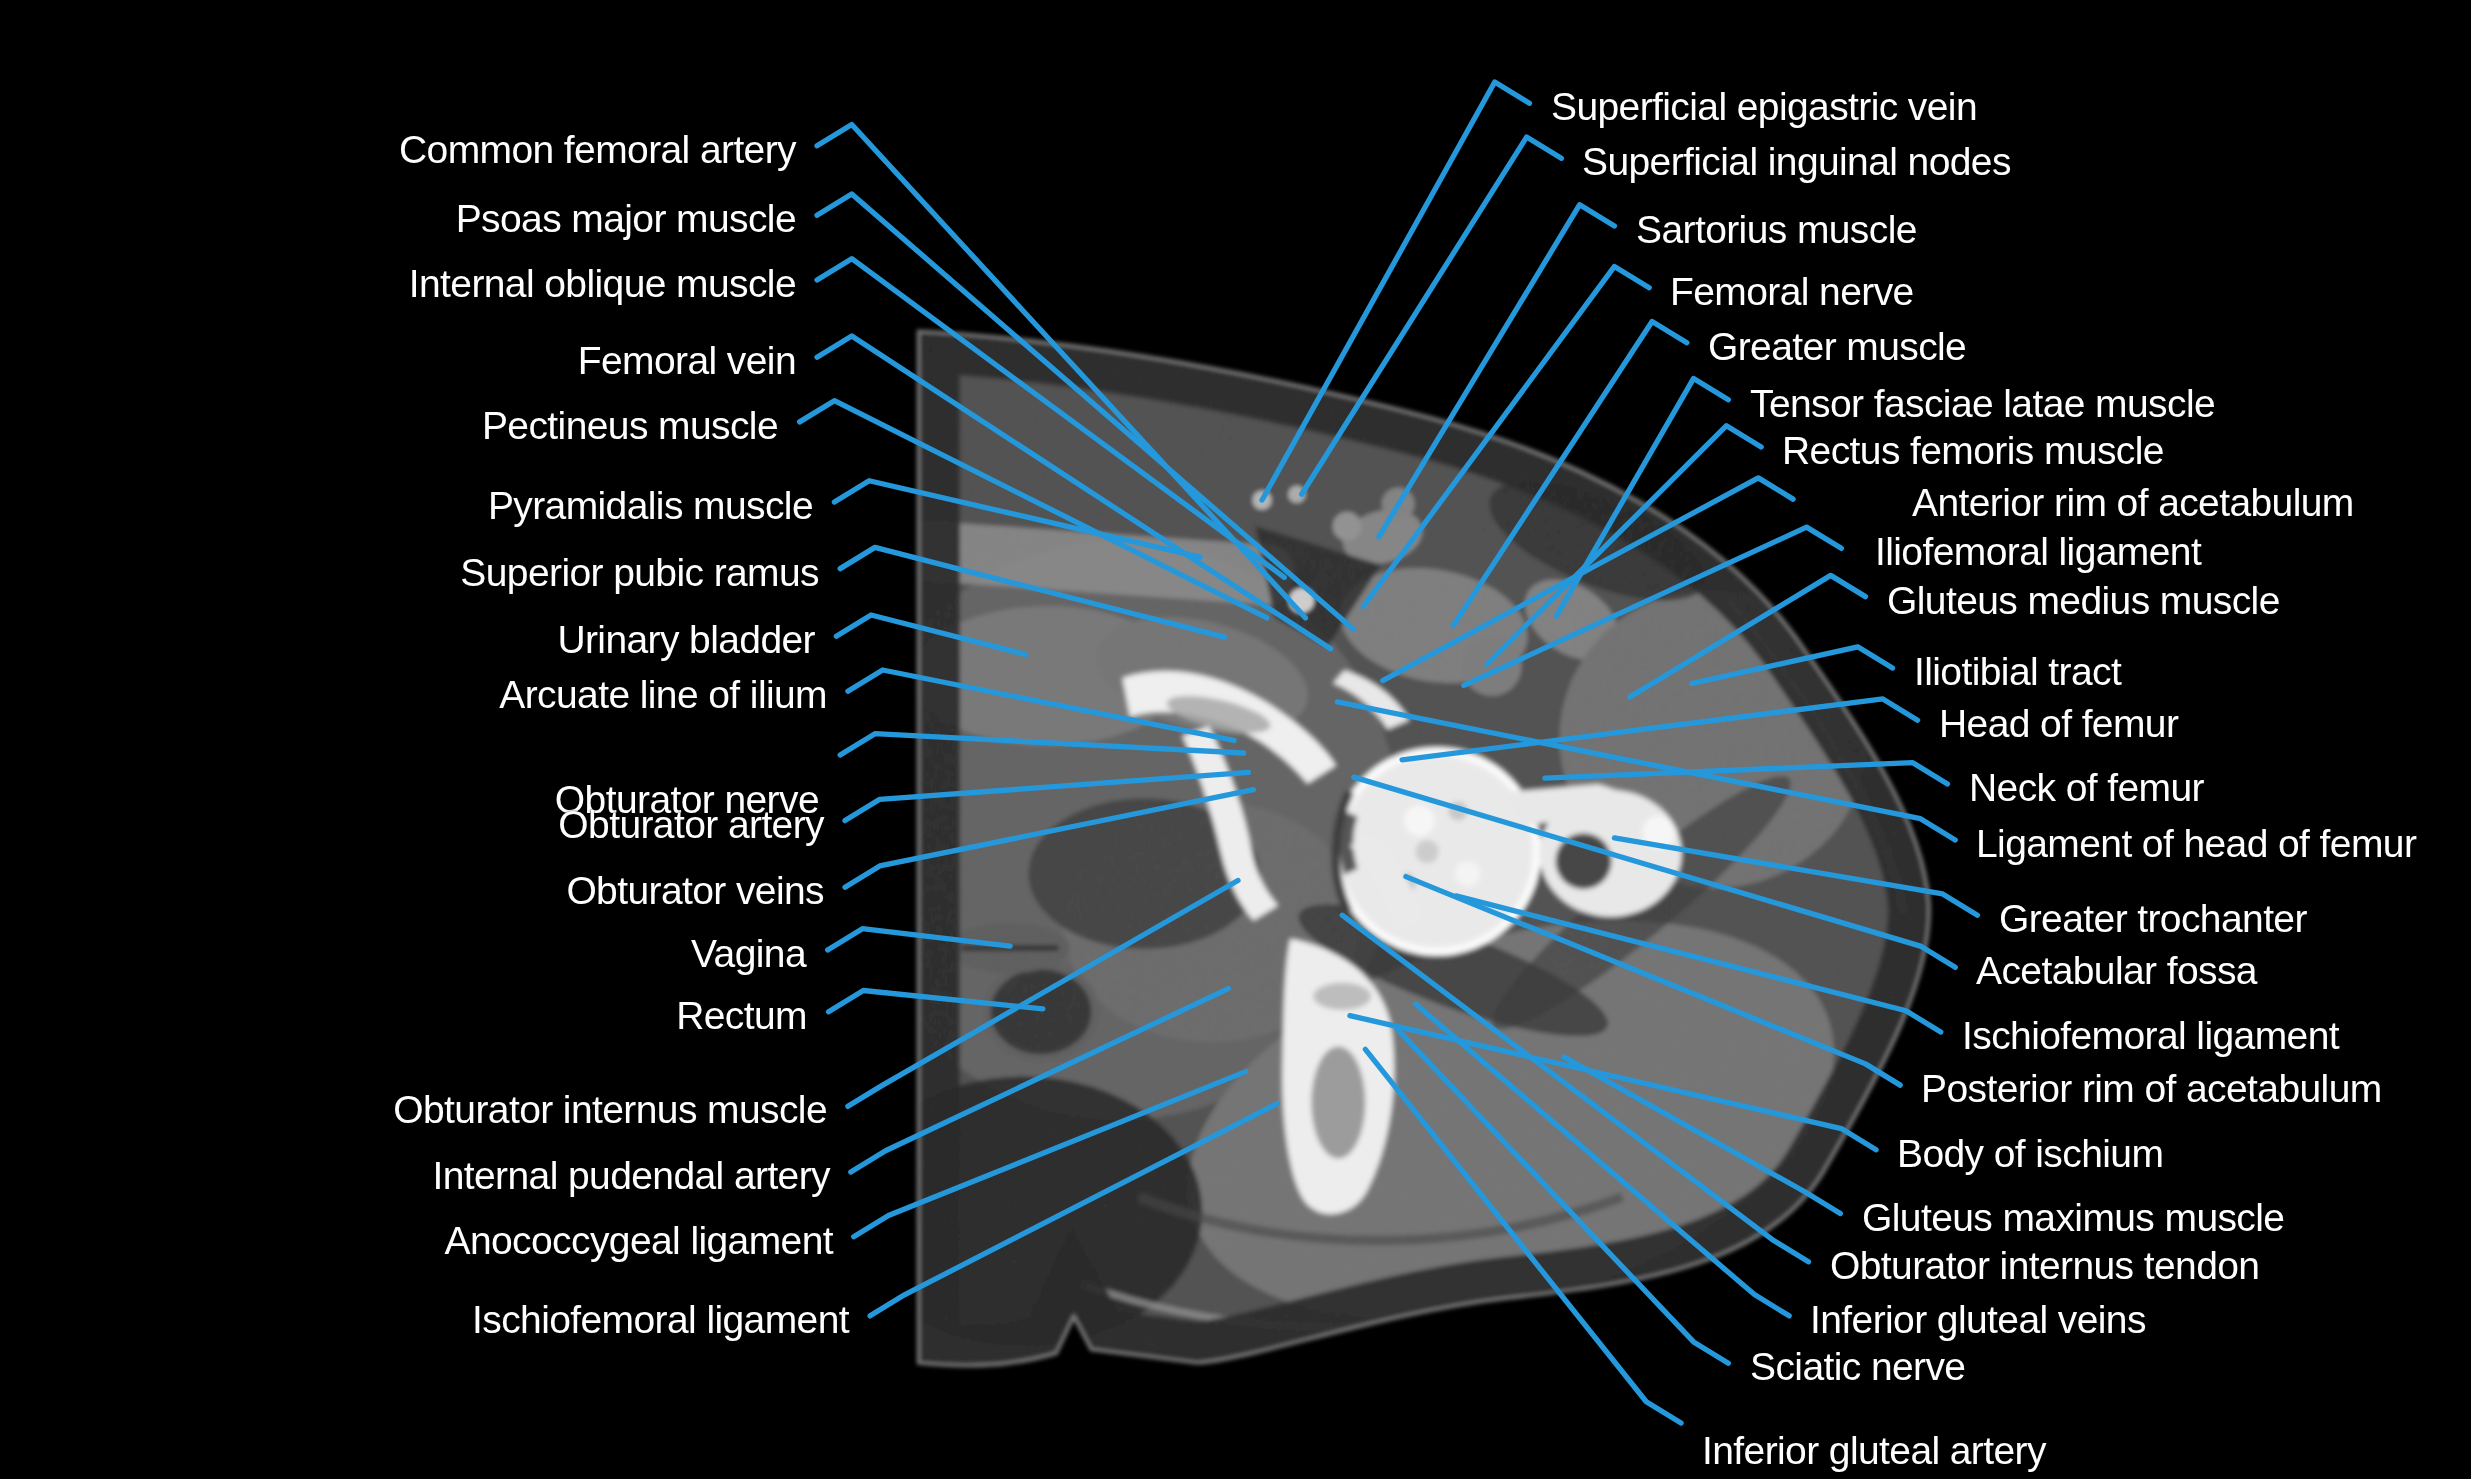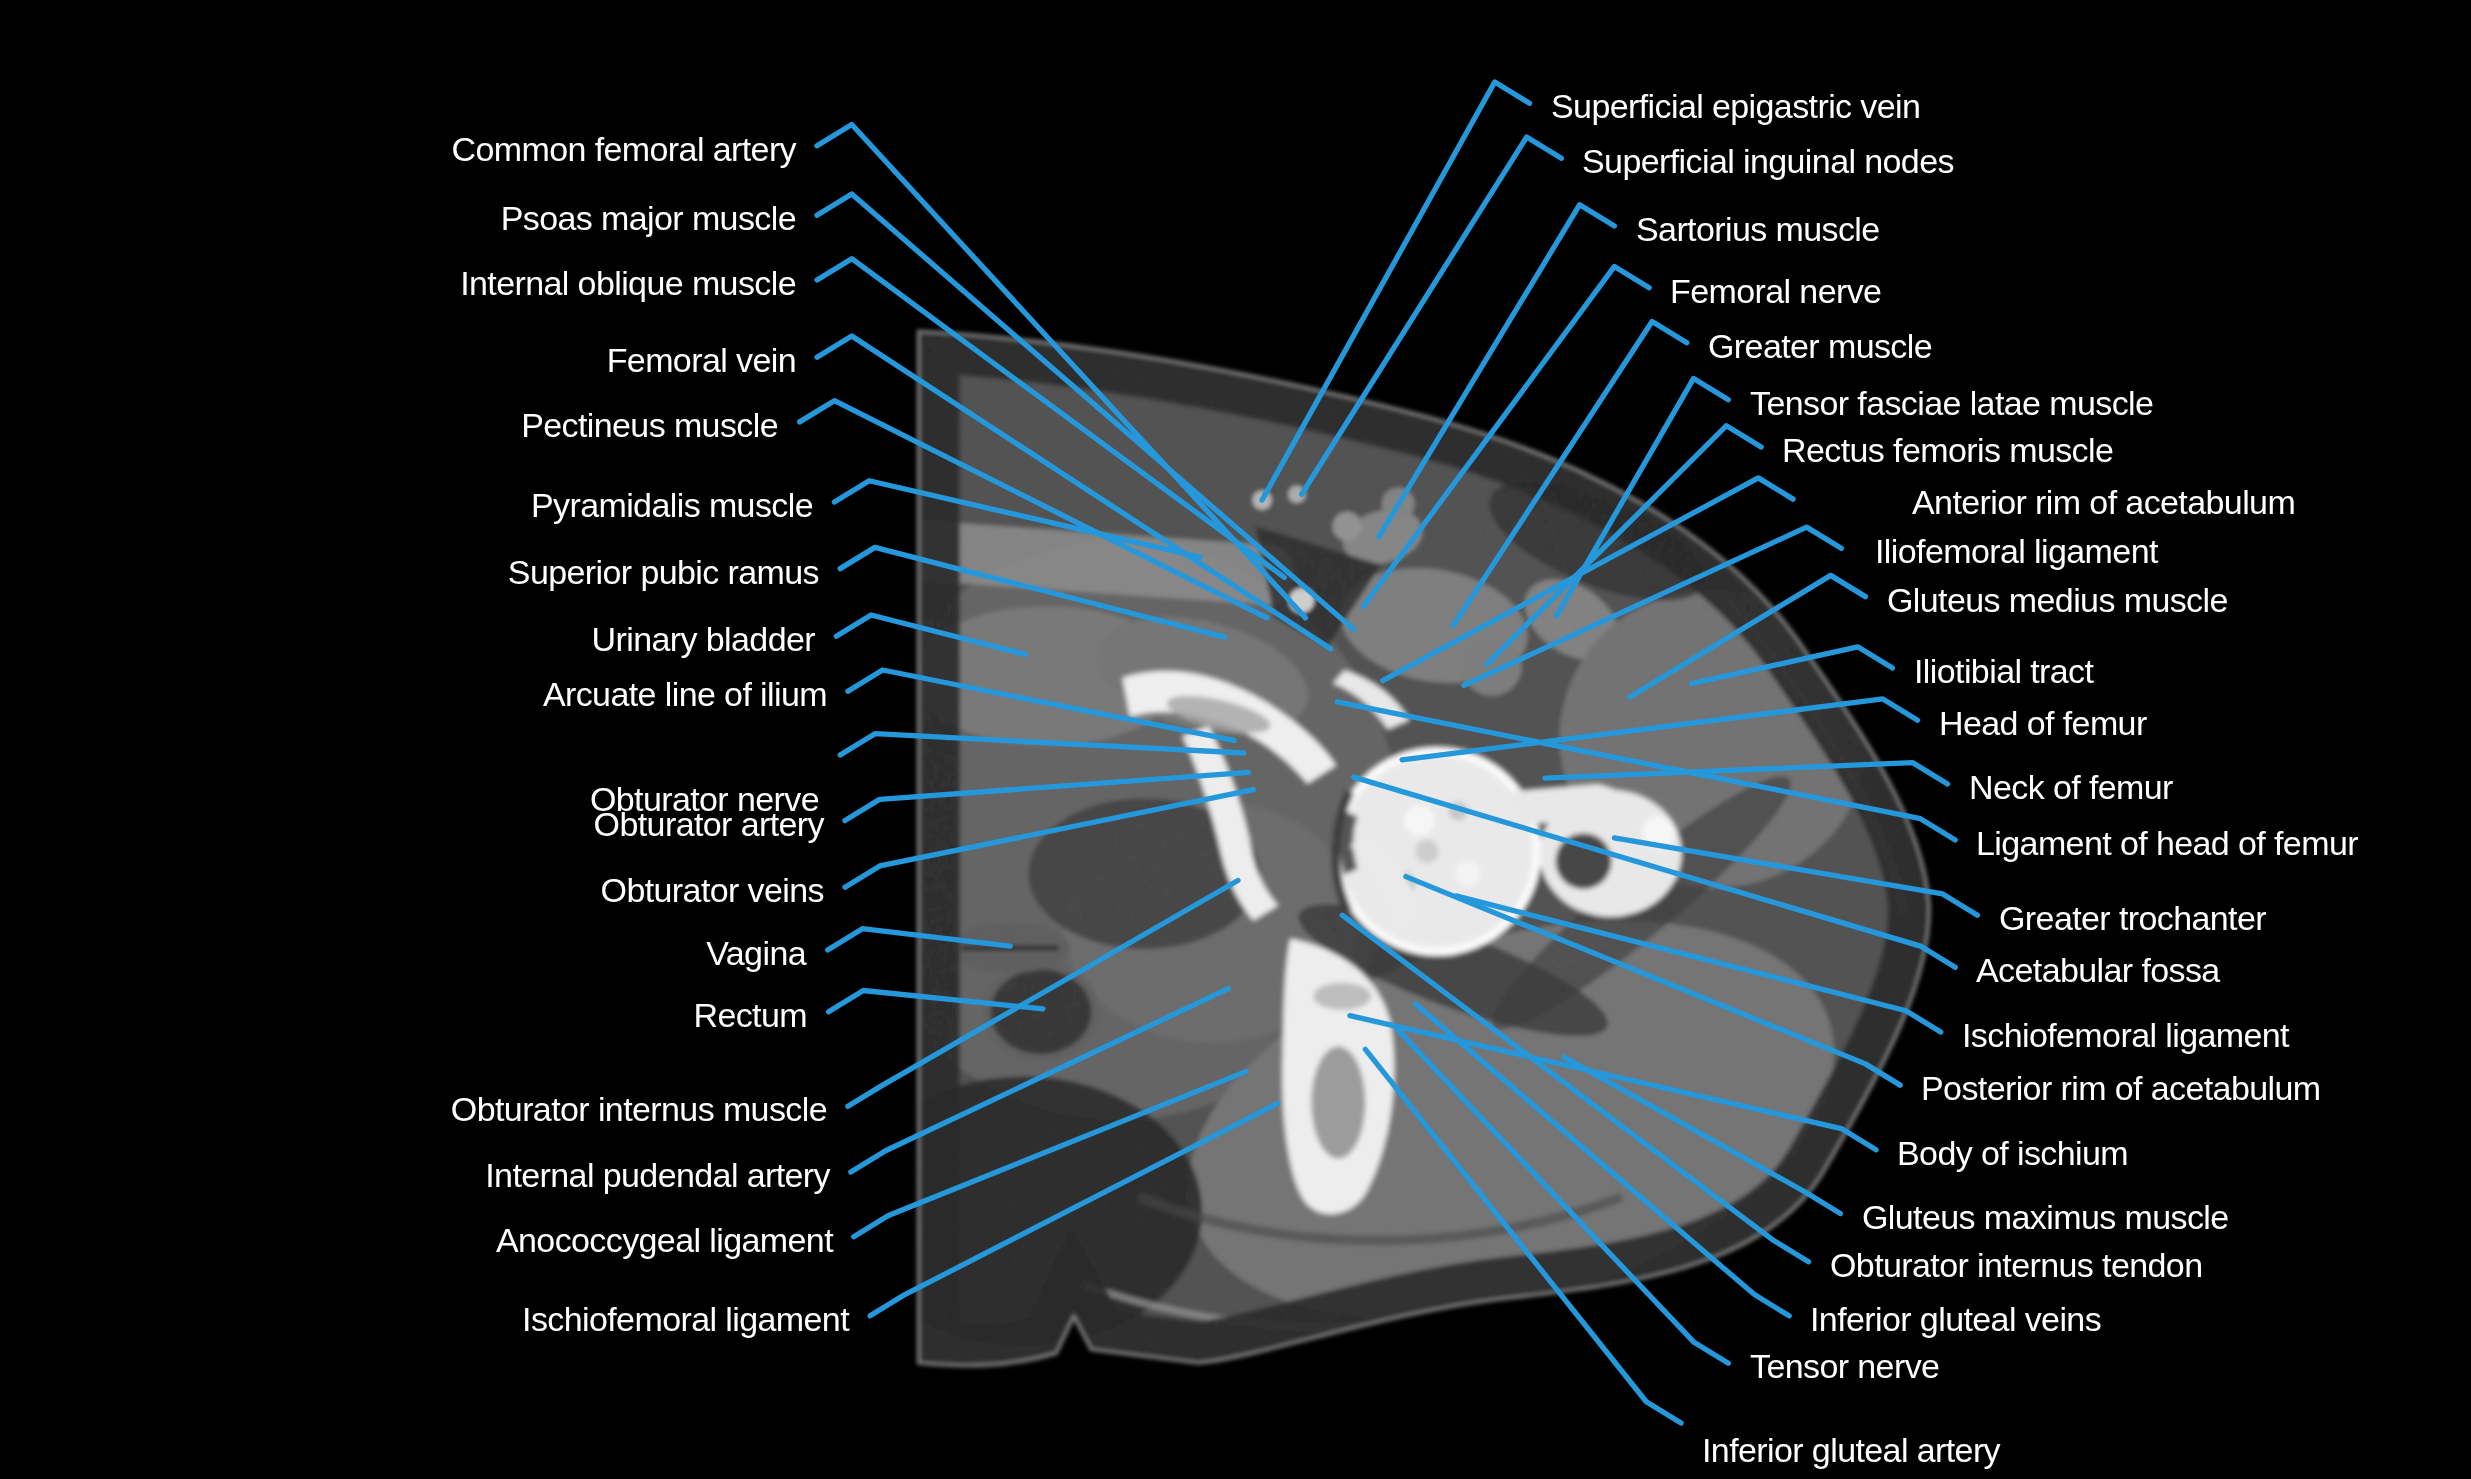--- a/index.html
+++ b/index.html
@@ -1,20 +1,20 @@
 <!DOCTYPE html>
 <html><head>
 <meta charset="utf-8">
 <style>
   html,body{margin:0;padding:0;background:#000;}
   .stage{position:relative;width:2472px;height:1479px;background:var(--bg,#000);overflow:hidden;
          font-family:"Liberation Sans","DejaVu Sans",sans-serif;}
   .stage svg{position:absolute;left:0;top:0;}
   .label{position:absolute;white-space:nowrap;color:var(--label-color,#fff);
-         font-size:34px;line-height:1;letter-spacing:-0.6px;font-weight:400;
+         font-size:39px;line-height:1;letter-spacing:-0.6px;font-weight:400;
          transform:translateY(-52%);text-shadow:0 0 1.9px rgba(0,0,0,.9);}
   .label.left{text-align:right;}
   .leader{fill:none;stroke:var(--line-color,#2598dc);stroke-width:5.5;
           stroke-linecap:round;stroke-linejoin:round;}
 </style>
 </head>
 <body>
 
 <div class="stage" style="--bg: #000000; --line-color: #2598dc; --label-color: #ffffff;">
 
@@ -225,17 +225,17 @@
       <div class="label right" style="left: 1969px; top: 788px;">Neck of femur</div>
       <div class="label right" style="left: 1976px; top: 844px;">Ligament of head of femur</div>
       <div class="label right" style="left: 1999px; top: 919px;">Greater trochanter</div>
       <div class="label right" style="left: 1976px; top: 971px;">Acetabular fossa</div>
       <div class="label right" style="left: 1962px; top: 1036px;">Ischiofemoral ligament</div>
       <div class="label right" style="left: 1921px; top: 1089px;">Posterior rim of acetabulum</div>
       <div class="label right" style="left: 1897px; top: 1154px;">Body of ischium</div>
       <div class="label right" style="left: 1862px; top: 1218px;">Gluteus maximus muscle</div>
       <div class="label right" style="left: 1830px; top: 1266px;">Obturator internus tendon</div>
       <div class="label right" style="left: 1810px; top: 1320px;">Inferior gluteal veins</div>
-      <div class="label right" style="left: 1750px; top: 1367px;">Tensor nerve</div>
+      <div class="label right" style="left: 1750px; top: 1367px;">Sciatic nerve</div>
       <div class="label right" style="left: 1702px; top: 1427px; margin-top: 24px;">Inferior gluteal artery</div>
     </div>
 </div>
 
 
 </body></html>

